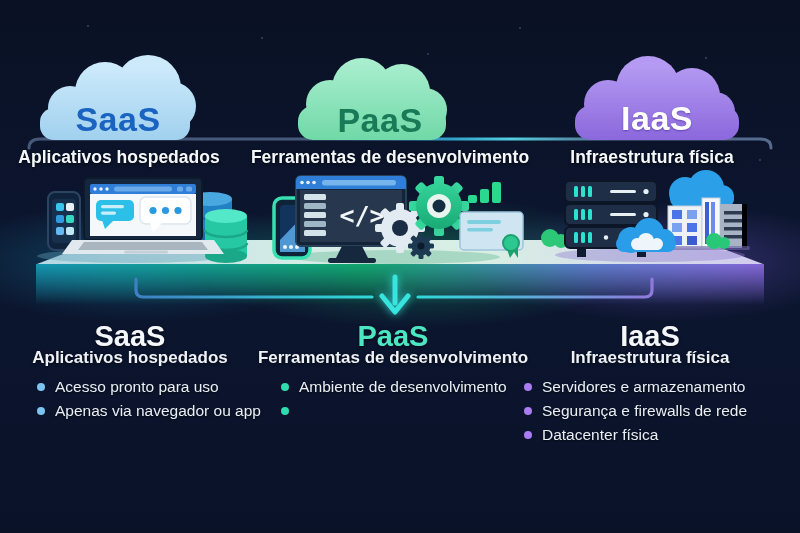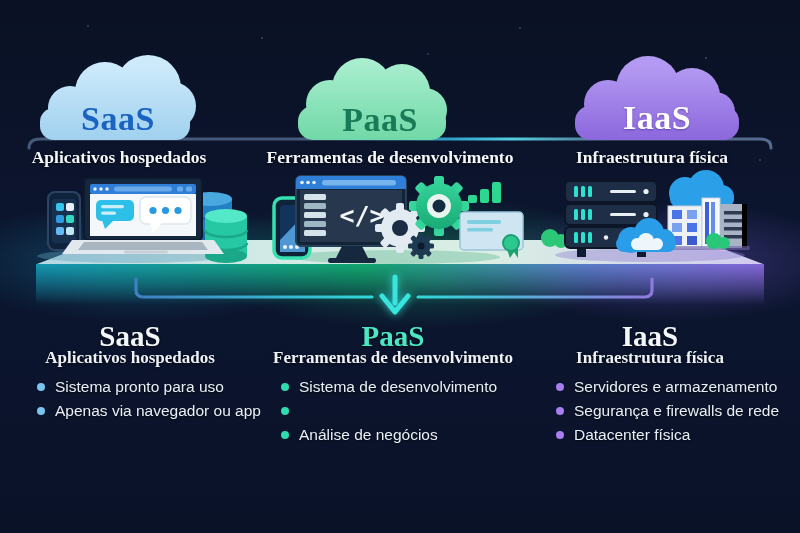--- a/index.html
+++ b/index.html
@@ -7,21 +7,21 @@
     position:relative;width:800px;height:533px;overflow:hidden;
     font-family:"Liberation Sans","DejaVu Sans",sans-serif;
     background:
       radial-gradient(ellipse 320px 95px at 415px 262px, rgba(22,196,120,0.38), transparent 70%),
       radial-gradient(ellipse 280px 85px at 140px 262px, rgba(24,158,190,0.34), transparent 70%),
       radial-gradient(ellipse 280px 85px at 665px 262px, rgba(128,98,228,0.36), transparent 70%),
       linear-gradient(180deg,#0a1124 0%,#0c1630 48%,#0a1228 100%);
   }
   .stage svg{position:absolute;left:0;top:0;}
   .abs{position:absolute;white-space:nowrap;}
-  .center{transform:translate(-50%,-50%);font-family:Liberation Serif, serif;}
+  .center{transform:translate(-50%,-50%);}
   .cloud-label{font-size:34px;font-weight:700;letter-spacing:.5px;}
   .cloud-label.saas{color:#1a63c0;}
   .cloud-label.paas{color:#187a56;}
   .cloud-label.iaas{color:#ffffff;text-shadow:0 1px 2px rgba(60,30,130,.5);}
   .caption{font-size:17.5px;font-weight:700;color:#f5f8fb;text-shadow:0 1px 3px rgba(0,0,0,.7);}
   .col-title{font-size:29px;font-weight:700;color:#f4f7fa;text-shadow:0 1px 3px rgba(0,0,0,.6);}
   .col-title.paas{color:#4ce6c3;}
   .col-subtitle{font-size:17px;font-weight:700;color:#eef2f7;text-shadow:0 1px 3px rgba(0,0,0,.6);}
   ul.bullets{list-style:none;margin:0;padding:0;position:absolute;}
   ul.bullets li{display:flex;align-items:center;gap:10px;height:19px;margin-bottom:5px;
@@ -366,41 +366,37 @@
   <div class="abs center col-title paas" style="left:393px;top:336px;">PaaS</div>
   <div class="abs center col-title" style="left:650px;top:336px;">IaaS</div>
 
   <div class="abs center col-subtitle" style="left:130px;top:358px;">Aplicativos hospedados</div>
   <div class="abs center col-subtitle" style="left:393px;top:358px;">Ferramentas de desenvolvimento</div>
   <div class="abs center col-subtitle" style="left:650px;top:358px;">Infraestrutura física</div>
 
   <ul class="bullets" style="left:37px;top:377px;">
     <li>
         <span class="dot saas"></span>
-        <span>Sistema pronto para uso</span>
+        <span>Acesso pronto para uso</span>
       </li>
     <li>
         <span class="dot saas"></span>
         <span>Apenas via navegador ou app</span>
       </li>
   </ul>
   <ul class="bullets" style="left:281px;top:377px;">
     <li>
         <span class="dot paas"></span>
-        <span>Sistema de desenvolvimento</span>
+        <span>Ambiente de desenvolvimento</span>
       </li>
     <li>
         <span class="dot paas"></span>
       </li>
-    <li>
-        <span class="dot paas"></span>
-        <span>Análise de negócios</span>
-      </li>
   </ul>
-  <ul class="bullets" style="left:556px;top:377px;text-align:right;">
+  <ul class="bullets" style="left:524px;top:377px;text-align:right;">
     <li>
         <span class="dot iaas"></span>
         <span>Servidores e armazenamento</span>
       </li>
     <li>
         <span class="dot iaas"></span>
         <span>Segurança e firewalls de rede</span>
       </li>
     <li>
         <span class="dot iaas"></span>

